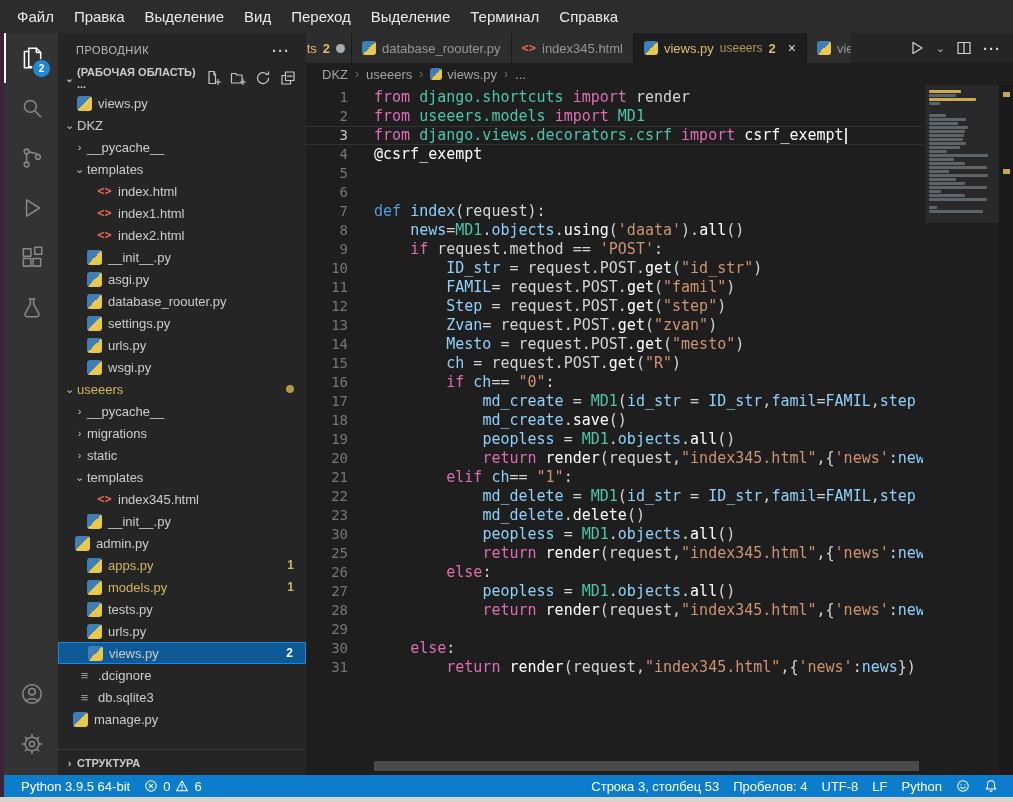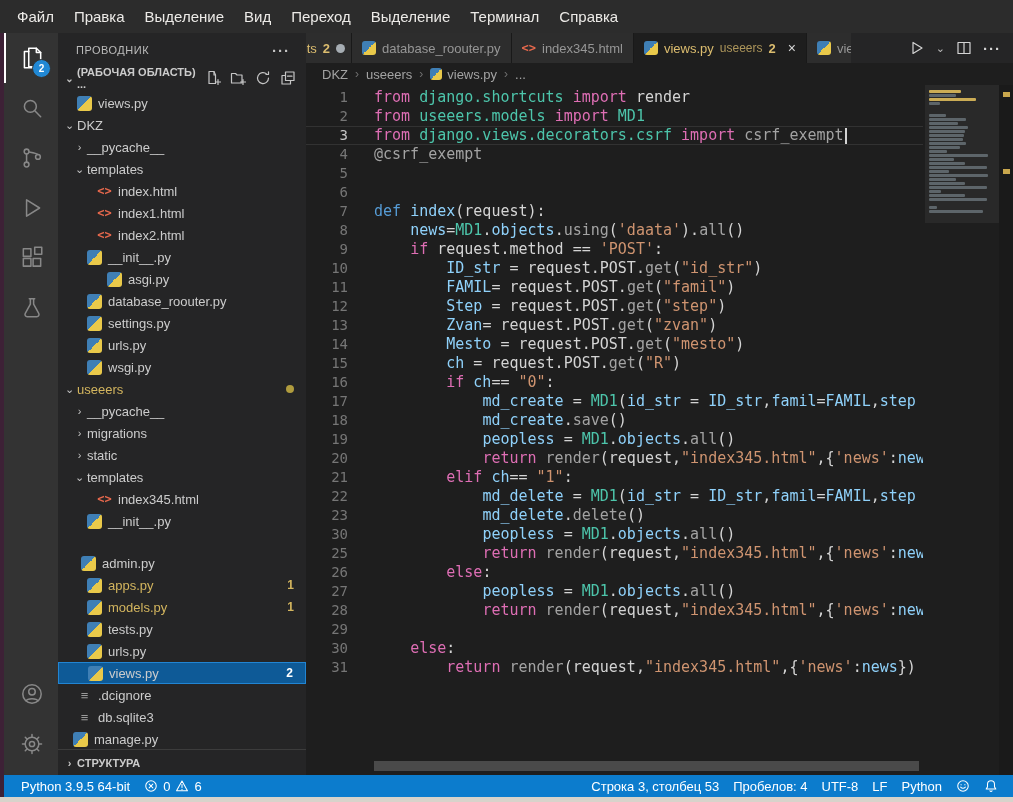--- a/index.html
+++ b/index.html
@@ -73,21 +73,21 @@
   #code-area{flex:1;position:relative;overflow:hidden}
   #code-lines{position:absolute;top:3px;left:0;right:90px;font-family:"DejaVu Sans Mono",monospace;font-size:15px;line-height:19px;overflow:hidden}
   .code-line{display:flex;height:19px;white-space:pre;align-items:center}
   .code-line.current{box-shadow:inset 0 1px 0 #323232,inset 0 -1px 0 #323232}
   .gutter{width:42px;text-align:right;color:#767676;flex:none;font-size:14px;margin-right:26px}
   .code-line.current .gutter{color:#c6c6c6}
   .line-content{white-space:pre;overflow:hidden}
   .tok-k{color:#de6eb4}
   .tok-d{color:#569cd6}
   .tok-t{color:#4dc5ab}
-  .tok-f{color:#a3a3a3}
+  .tok-f{color:#ffffff}
   .tok-v{color:#8fd1fa}
   .tok-s{color:#cf9470}
   .tok-p{color:#d4d4d4}
   .tok-sq{text-decoration-style:wavy;text-decoration-color:#b89a46;
           text-decoration-thickness:1px;text-underline-offset:3px}
   .cursor{display:inline-block;width:2px;height:16px;background:#d4d4d4;margin-left:1px;vertical-align:middle}
 
   #minimap{position:absolute;top:0;right:14px;width:74px;padding-top:5px;bottom:0}
   .mm-viewport{position:absolute;left:0;right:0;top:0;height:138px;background:rgba(255,255,255,.05)}
   .mm-line{height:3px;margin:0 0 1px 4px;border-radius:1px}
@@ -250,21 +250,21 @@
         <div class="tree-row" style="padding-left: 24px;">
           <span class="twisty"></span>
           <span class="ticon html">&lt;&gt;</span>
           <span class="tlabel">index2.html</span>
         </div>
         <div class="tree-row" style="padding-left: 14px;">
           <span class="twisty"></span>
           <span class="ticon py"></span>
           <span class="tlabel">__init__.py</span>
         </div>
-        <div class="tree-row" style="padding-left: 14px; margin-left: 20px;">
+        <div class="tree-row" style="padding-left: 14px;">
           <span class="twisty"></span>
           <span class="ticon py"></span>
           <span class="tlabel">asgi.py</span>
         </div>
         <div class="tree-row" style="padding-left: 14px;">
           <span class="twisty"></span>
           <span class="ticon py"></span>
           <span class="tlabel">database_roouter.py</span>
         </div>
         <div class="tree-row" style="padding-left: 14px;">
@@ -306,21 +306,21 @@
         <div class="tree-row" style="padding-left: 24px;">
           <span class="twisty"></span>
           <span class="ticon html">&lt;&gt;</span>
           <span class="tlabel">index345.html</span>
         </div>
         <div class="tree-row" style="padding-left: 14px;">
           <span class="twisty"></span>
           <span class="ticon py"></span>
           <span class="tlabel">__init__.py</span>
         </div>
-        <div class="tree-row" style="padding-left: 8px; margin-top: 20px;">
+        <div class="tree-row" style="padding-left: 2px;">
           <span class="twisty"></span>
           <span class="ticon py"></span>
           <span class="tlabel">admin.py</span>
         </div>
         <div class="tree-row" style="padding-left: 14px;">
           <span class="twisty"></span>
           <span class="ticon py"></span>
           <span class="tlabel modified">apps.py</span>
           <span class="tbadge">1</span>
         </div>

